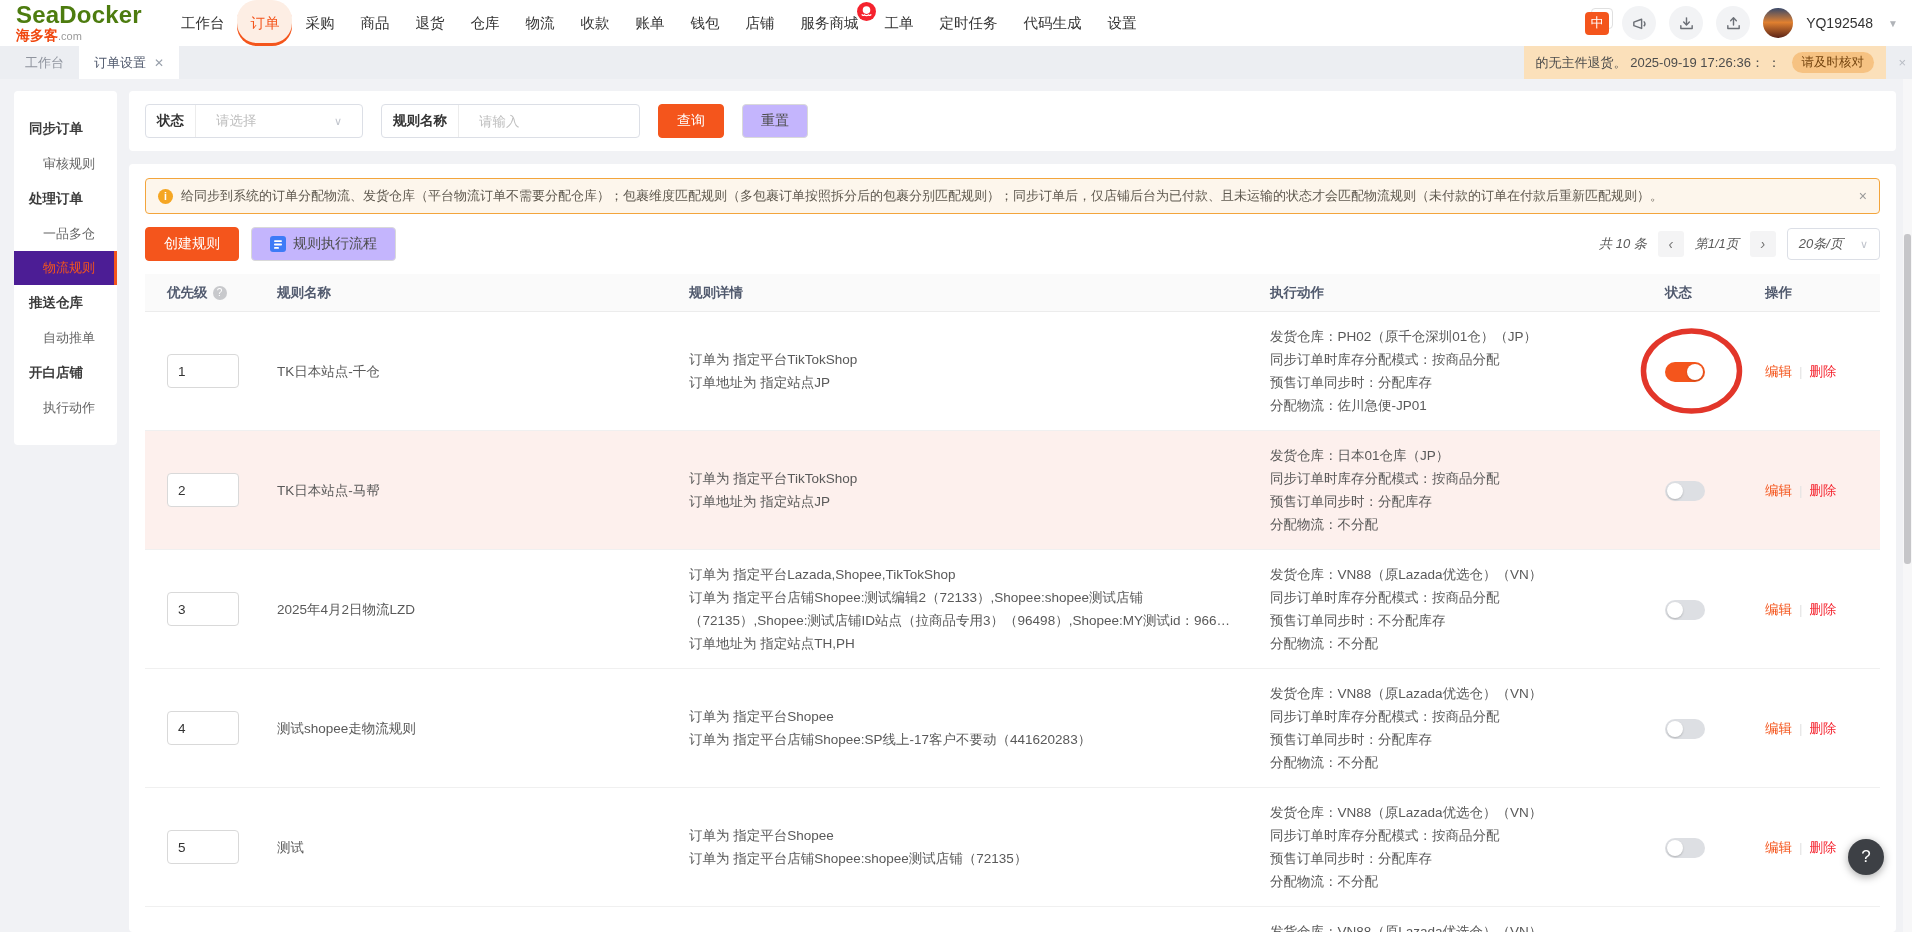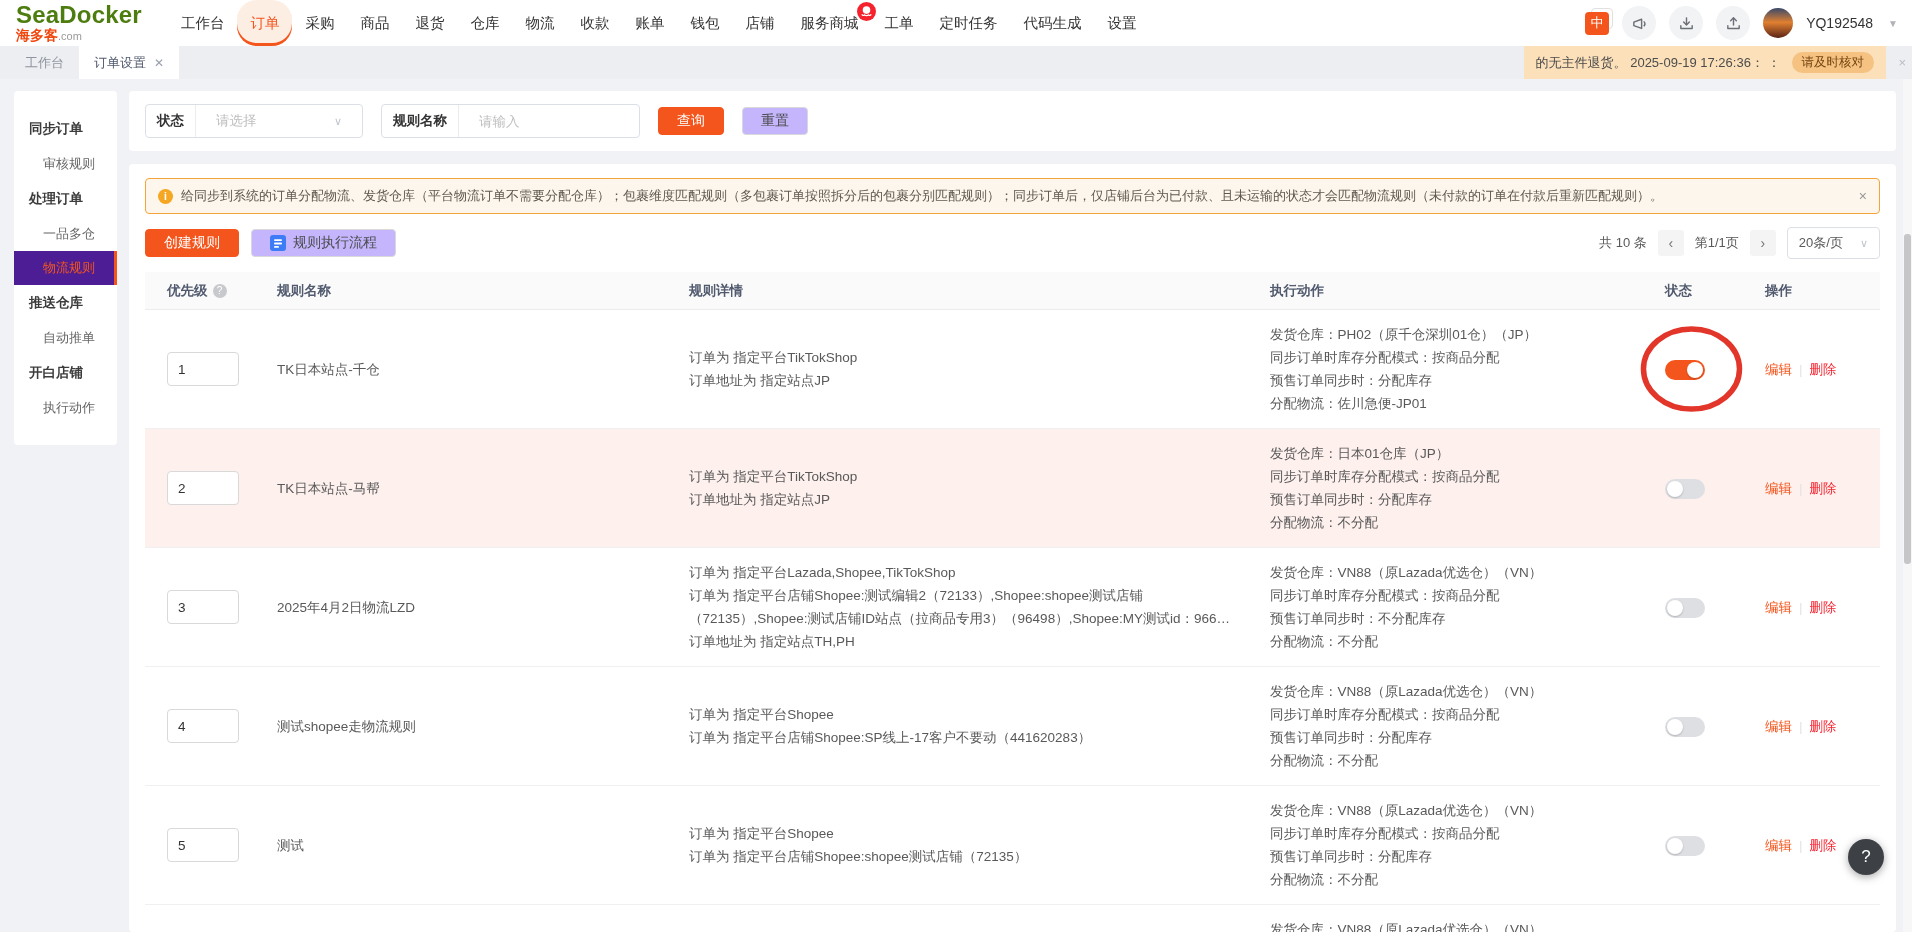--- a/index.html
+++ b/index.html
@@ -45,32 +45,32 @@
   .main { flex:1; display:flex; flex-direction:column; min-width:0; height:100%; }
 
   .filter-card { background:#fff; border-radius:4px; padding:13px 16px; display:flex; align-items:center; gap:18px; }
   .ctrl { display:flex; align-items:center; border:1px solid #dcdfe6; border-radius:4px; height:34px; background:#fff; }
   .ctrl-label { padding:0 11px; font-size:13.5px; color:#333; font-weight:700; white-space:nowrap; }
   .ctrl-field { border-left:1px solid #ececec; height:100%; display:flex; align-items:center; justify-content:space-between; padding:0 20px; cursor:pointer; }
   .placeholder { color:#bfbfbf; font-size:13.5px; }
   .chev { color:#c0c4cc; font-size:11px; margin-left:8px; }
   .ctrl input { border:none; outline:none; font-size:13.5px; color:#333; width:140px; height:100%; }
   .ctrl input::placeholder { color:#bfbfbf; }
-  .btn { height:28px; border-radius:4px; font-size:14px; padding:0 18px; display:inline-flex; align-items:center; justify-content:center; cursor:pointer; white-space:nowrap; }
+  .btn { height:34px; border-radius:4px; font-size:14px; padding:0 18px; display:inline-flex; align-items:center; justify-content:center; cursor:pointer; white-space:nowrap; }
   .btn-primary { background:#f4551c; color:#fff; border:1px solid #f4551c; }
   .btn-default { background:#c4b5fd; color:#4c4c4c; border:1px solid #d9d9d9; gap:7px; }
 
   .main-card { background:#fff; border-radius:4px; margin-top:13px; padding:14px 16px; flex:1; overflow:hidden; position:relative; }
   .banner { display:flex; align-items:center; border:1px solid #f3a53c; background:#fdf6ec; border-radius:4px; padding:8px 12px; font-size:13px; color:#5e584e; gap:8px; white-space:nowrap; overflow:hidden; }
   .banner-icon { width:15px; height:15px; border-radius:50%; background:#f5a623; color:#fff; font-size:10.5px; font-weight:700; display:flex; align-items:center; justify-content:center; flex:none; }
   .banner-text { overflow:hidden; text-overflow:clip; }
   .banner-close { margin-left:auto; color:#999; font-size:14px; cursor:pointer; padding-left:12px; }
 
   .toolbar { display:flex; align-items:center; margin-top:13px; gap:12px; }
-  .pager { margin-left:auto; display:flex; align-items:center; gap:11px; font-size:13px; color:#595959; }
+  .pager { margin-left:auto; display:flex; align-items:center; gap:11px; font-size:13px; color:#595959;font-style:italic; }
   .pg-btn { width:26px; height:26px; background:#f4f4f5; border-radius:3px; display:flex; align-items:center; justify-content:center; color:#737373; font-size:14px; cursor:pointer; }
   .size-select { border:1px solid #dcdfe6; border-radius:4px; height:32px; padding:0 11px; display:flex; align-items:center; gap:9px; color:#595959; font-size:13px; cursor:pointer; }
 
   
   .table { margin-top:13px; }
   .t-head, .t-row { display:grid; grid-template-columns:132px 400px 585px 395px 100px 1fr; }
   .t-head { background:#fafafa; height:38px; align-items:center; font-size:13.5px; font-weight:700; color:#515a6e; border-bottom:1px solid #ececec; }
   .t-row { padding:13px 0; border-bottom:1px solid #f0f0f0; font-size:13.5px; color:#595959; line-height:23px; align-items:center; }
   .t-row.highlight { background:#fdf0ed; }
   .c-pri { padding-left:22px; display:flex; align-items:center; }

